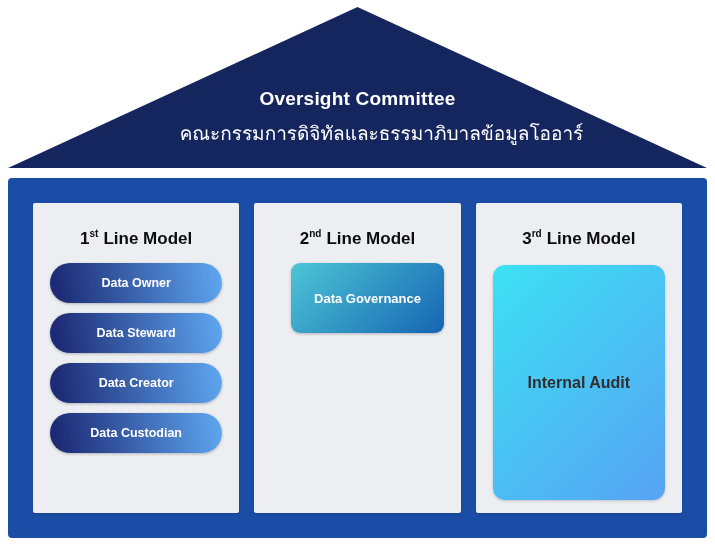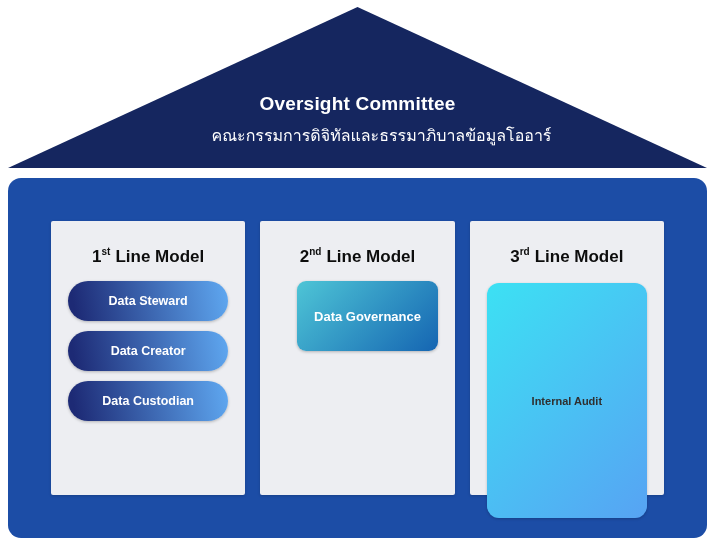--- a/index.html
+++ b/index.html
@@ -13,28 +13,28 @@
 
   
   .roof {
     position:absolute; left:8px; top:7px; width:699px; height:161px;
     background:#15265f;
     clip-path:polygon(50% 0, 100% 100%, 0 100%);
     display:flex; flex-direction:column; justify-content:flex-end; align-items:center;
     text-align:center; color:#ffffff; padding-bottom:15px;
   }
   .roof-title { font-size:19px; font-weight:bold; letter-spacing:.2px; margin-bottom:8px; }
-  .roof-thai  { font-size:16px; margin-bottom:5px;margin-left:48px; }
+  .roof-thai  { font-size:19px; margin-bottom:5px;margin-left:48px; }
   .roof-en    { font-size:15px; }
 
   
   .house-body {
     position:absolute; left:8px; top:178px; width:699px; height:360px;
-    background:#1c4da6; border-radius:13px;
-    padding:43px; display:flex; gap:15px;
+    background:#1c4da6; border-radius:4px;
+    padding:25px; display:flex; gap:15px;
   }
   .column {
     flex:1; background:#edeef2; border-radius:2px;
     padding:0 17px;
     box-shadow:0 1px 3px rgba(0,0,0,.18);
   }
   .col-header {
     text-align:center; font-weight:bold; color:#0d0d0d;
     font-size:17px; padding:25px 0 0; height:60px;
   }
@@ -59,39 +59,40 @@
     display:flex; align-items:center; justify-content:center;
     margin-bottom:15px;
     box-shadow:0 1px 3px rgba(0,0,0,.25);
     margin-left:20px;
   }
 
   
   .tall-box {
     height:235px; margin-top:2px; border-radius:12px;
     background:linear-gradient(135deg,#3ce1f3 0%,#57a3f3 100%);
-    color:#2f2f2f; font-weight:bold; font-size:11px;
+    color:#2f2f2f; font-weight:bold; font-size:16px;
     display:flex; align-items:center; justify-content:center;
     box-shadow:0 1px 3px rgba(0,0,0,.2);
   }
 </style>
 </head>
 <body>
 
 <div class="canvas">
 
   <div class="roof">
     <div class="roof-title">Oversight Committee</div>
     <div class="roof-thai">คณะกรรมการดิจิทัลและธรรมาภิบาลข้อมูลโออาร์</div>
   </div>
 
   <div class="house-body">
 
     <div class="column">
       <div class="col-header"><span>1</span><sup>st</sup><span class="title-rest">Line Model</span></div>
+      <div class="pill">Data Owner</div>
       <div class="pill">Data Steward</div>
       <div class="pill">Data Creator</div>
       <div class="pill">Data Custodian</div>
     </div>
 
     <div class="column">
       <div class="col-header"><span>2</span><sup>nd</sup><span class="title-rest">Line Model</span></div>
       <div class="box">Data Governance</div>
     </div>
 

